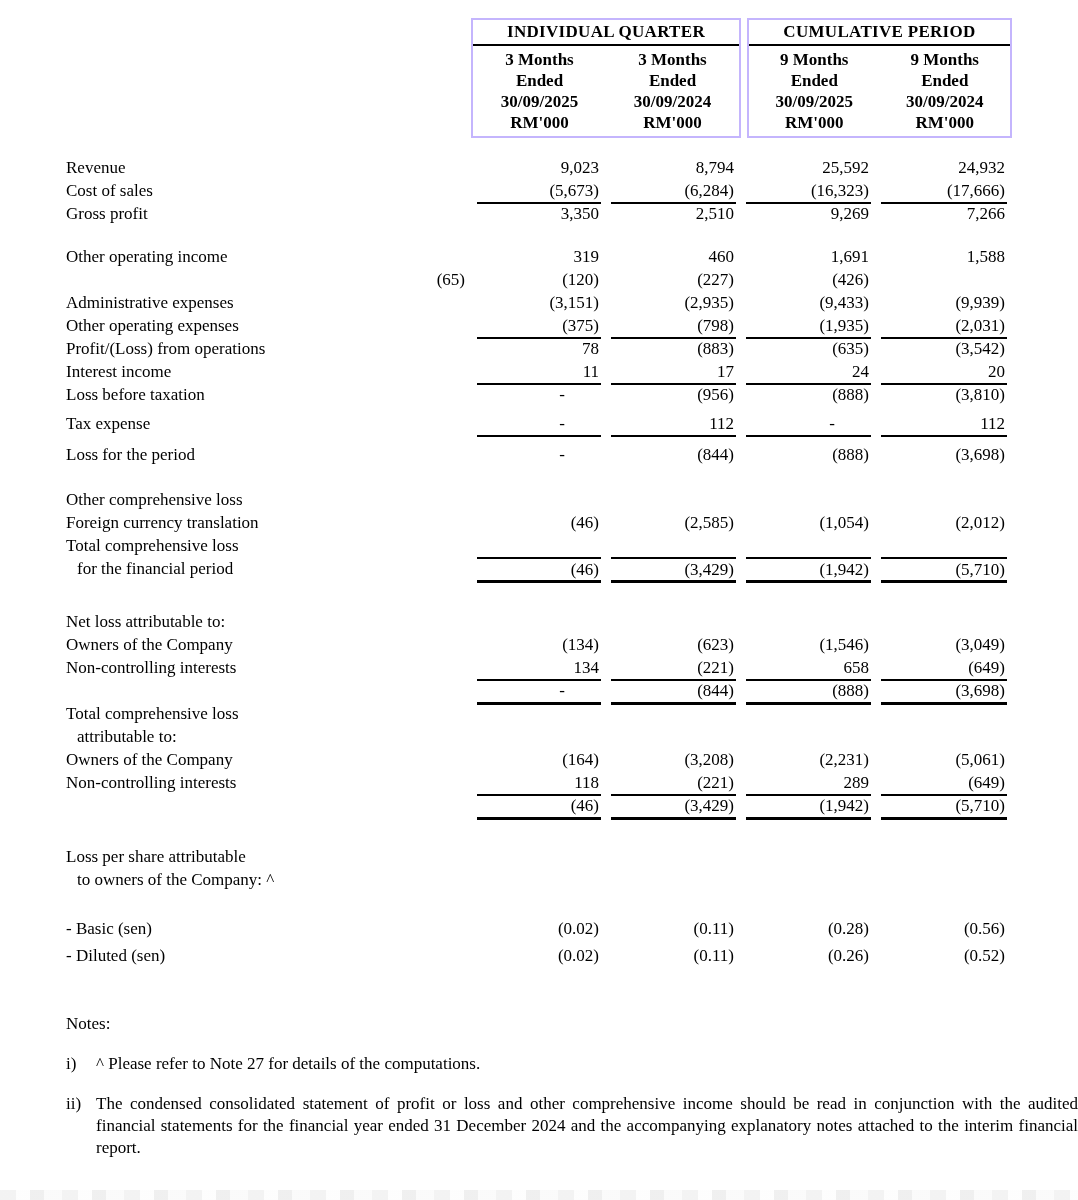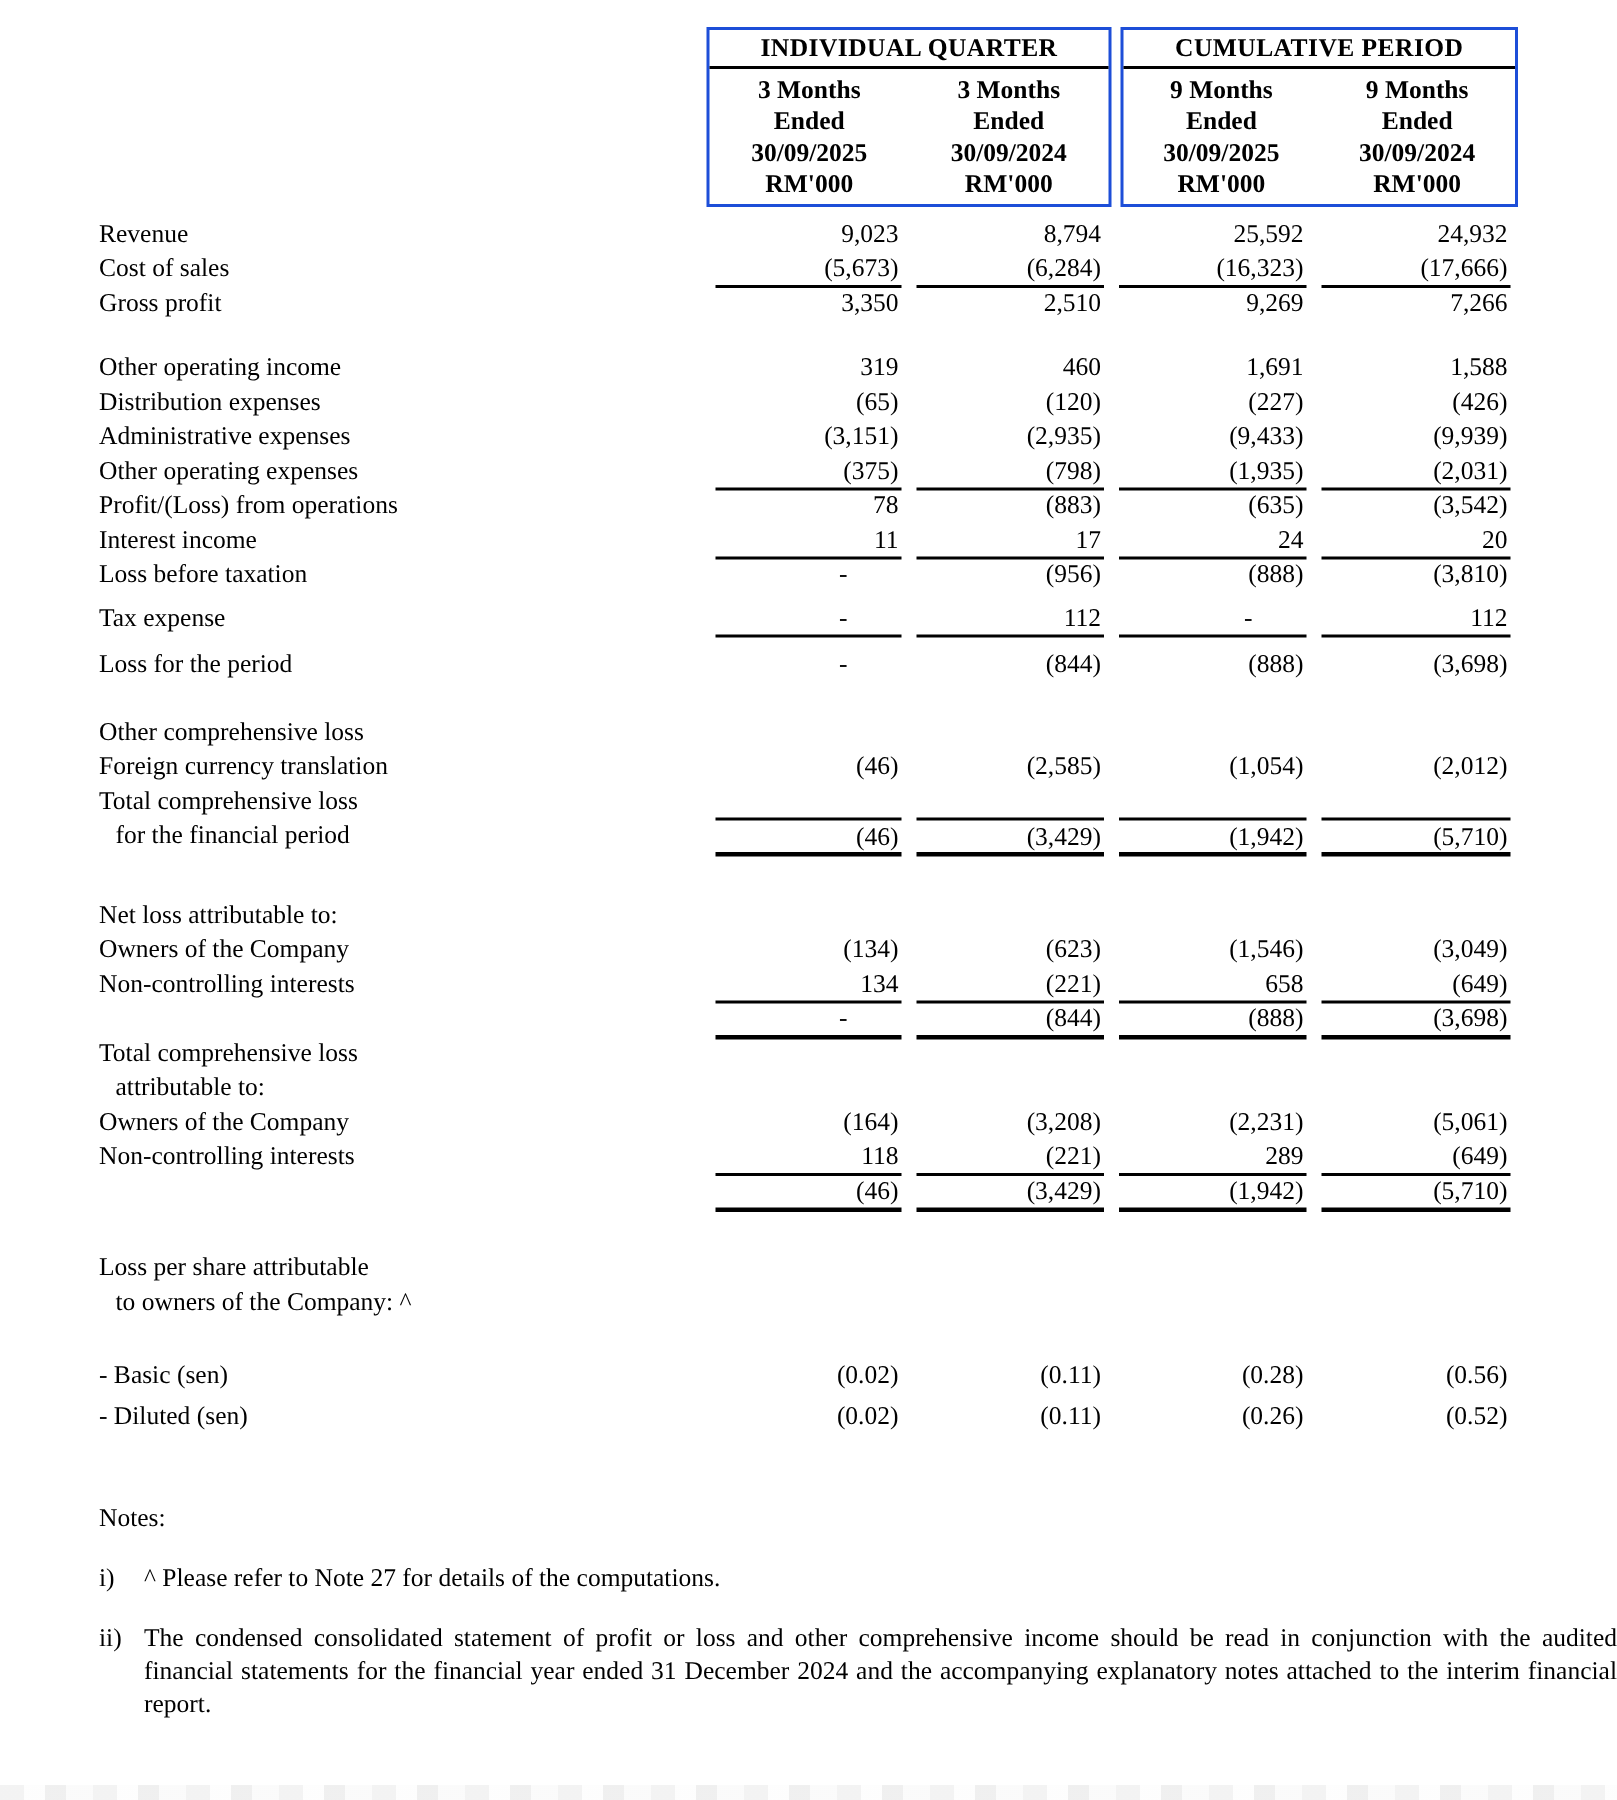--- a/index.html
+++ b/index.html
@@ -9,31 +9,31 @@
     background:#ffffff;
     color:#000;
     font-family:"Liberation Serif","DejaVu Serif",serif;
     overflow:hidden;
     box-sizing:border-box;
     padding-top:18px;
   }
   
   .hdr-row{display:flex;padding-left:66px;}
   .hdr-spacer{width:405px;flex:none;}
-  .hbox{border:2px solid #1d4ed8;width:266px;flex:none;background:#fff;}
+  .hbox{border:2px solid #c4b5fd;width:266px;flex:none;background:#fff;}
   .hbox + .hbox{margin-left:6px;width:261px;}
   .hbox-title{
     text-align:center;font-weight:bold;font-size:17px;line-height:24px;
     border-bottom:2px solid #000;letter-spacing:.3px;white-space:nowrap;
   }
   .hbox-cols{display:flex;padding:3px 0 3px;}
   .hcol{flex:1;text-align:center;}
   .hline{font-weight:bold;font-size:17px;line-height:21px;white-space:nowrap;}
   
-  .rows{margin-top:6px;}
+  .rows{margin-top:18px;}
   .trow{
     display:grid;
     grid-template-columns:401px 124px 125px 125px 126px;
     column-gap:10px;
     padding-left:66px;
     height:23px;
   }
   .spacer{width:100%;}
   .lbl{font-size:17px;line-height:23px;white-space:nowrap;overflow:visible;}
   .lbl.bold{font-weight:normal;}
@@ -130,21 +130,20 @@
       </div>
       <div class="spacer" style="height: 20px;"></div>
       <div class="trow">
         <div class="lbl">Other operating income</div>
         <div class="val">319</div>
         <div class="val">460</div>
         <div class="val">1,691</div>
         <div class="val">1,588</div>
       </div>
       <div class="trow">
-        <div class="lbl">Distribution expenses</div>
         <div class="val">(65)</div>
         <div class="val">(120)</div>
         <div class="val">(227)</div>
         <div class="val">(426)</div>
       </div>
       <div class="trow">
         <div class="lbl">Administrative expenses</div>
         <div class="val">(3,151)</div>
         <div class="val">(2,935)</div>
         <div class="val">(9,433)</div>

